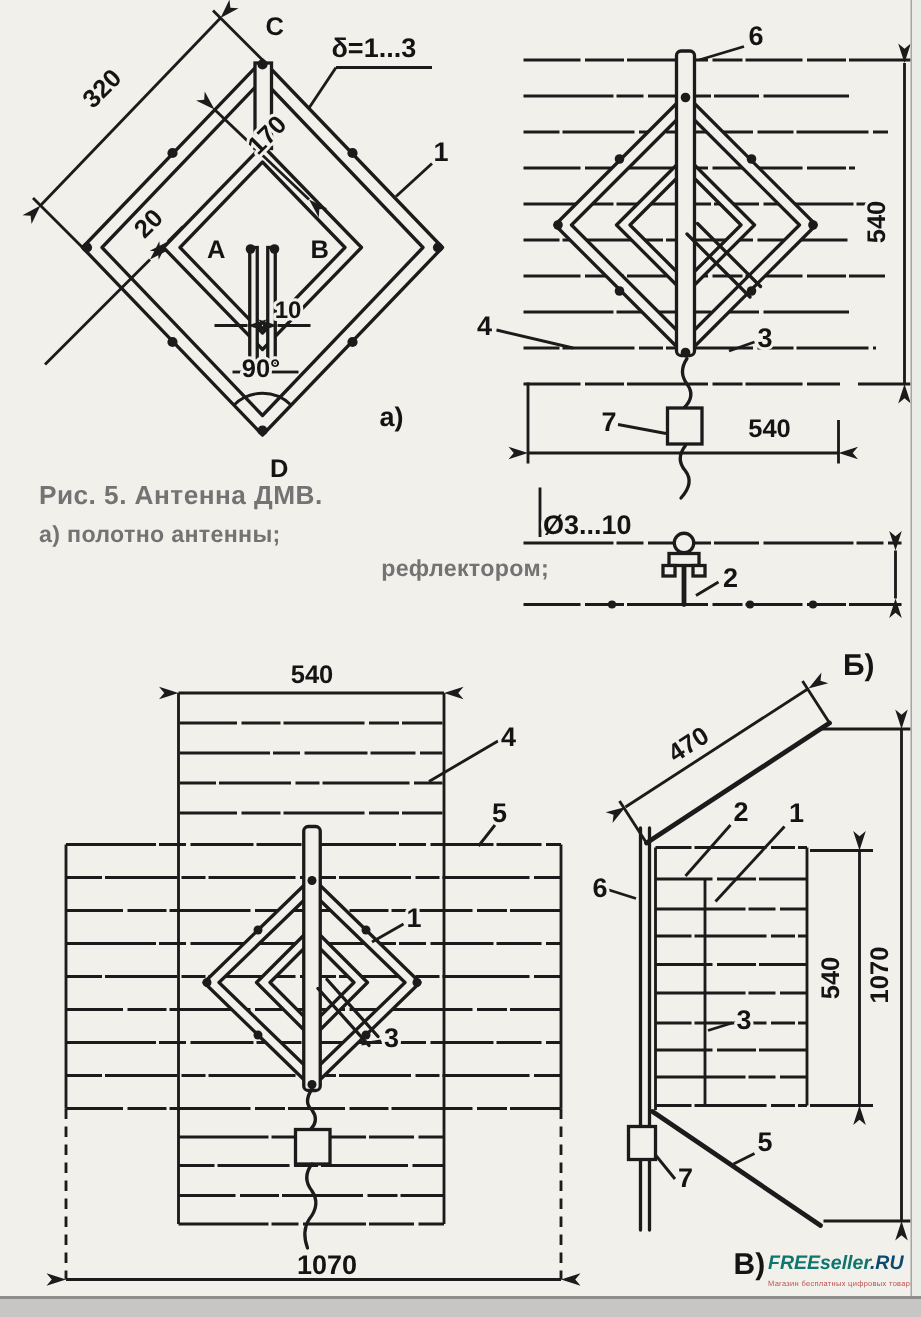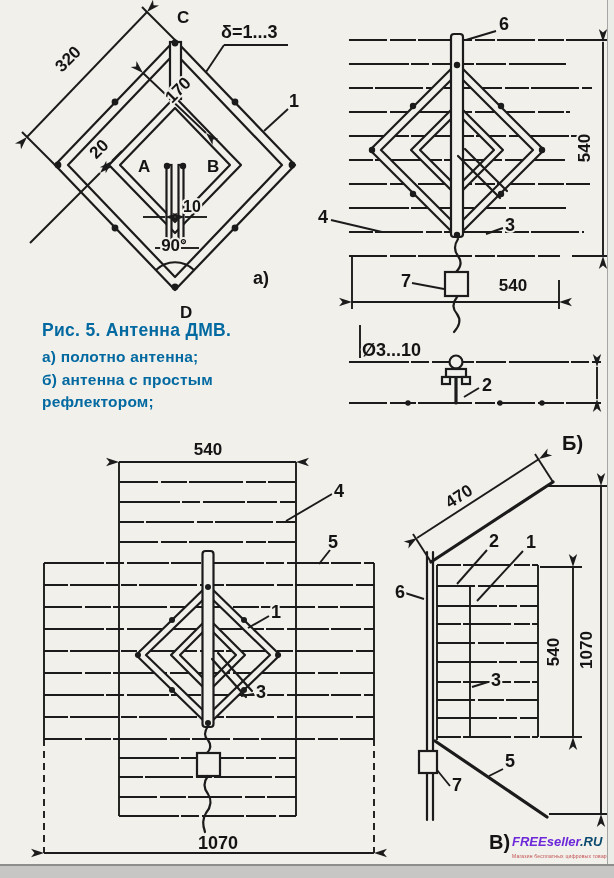--- a/index.html
+++ b/index.html
@@ -17,28 +17,28 @@
   .dim{stroke:#1b1b1b;stroke-width:1.9;fill:none}
   .dash{stroke-dasharray:7 5}
   .ring{fill:#f2f0eb;fill-rule:evenodd;stroke:#1b1b1b;stroke-width:2.2;stroke-linejoin:round}
   .box{fill:#f2f0eb;stroke:#1b1b1b;stroke-width:2.2}
   .dot{fill:#1b1b1b}
   text{font-family:"Liberation Sans",sans-serif;font-weight:bold;fill:#141414;
        paint-order:stroke;stroke:#f2f0eb;stroke-width:4px;stroke-linejoin:round}
   .t16{font-size:16px}.t17{font-size:17px}.t18{font-size:18px}.t20{font-size:20px}
   .mid{text-anchor:middle}
   
-  .caption{position:absolute;left:42px;top:320px;width:340px;color:#0369a1;}
+  .caption{position:absolute;left:26px;top:320px;width:340px;color:#737373;}
   .caption .ttl{font-size:17.5px;font-weight:bold;margin-bottom:5px;letter-spacing:.3px;}
   .caption .cl{font-size:15.5px;font-weight:bold;line-height:22.5px;letter-spacing:.2px;}
-  .caption .indent{}
+  .caption .indent{margin-left:16px;text-align:right;}
   
   .logo{position:absolute;left:512px;top:835px;width:100px;line-height:13px;}
   .logo .brand-line{font-size:13px;font-weight:bold;font-style:italic;white-space:nowrap;}
-  .logo .brand{color:#6d28d9;}
+  .logo .brand{color:#0f766e;}
   .logo .tld{color:#0c4a6e;}
   .logo .tagline{font-size:5px;color:#c05050;white-space:nowrap;margin-top:2px;letter-spacing:.2px;}
   
   .edge-right{position:absolute;right:0;top:0;width:6px;height:864px;background:#ebebe8;border-left:1px solid #a5a5a3;}
   .edge-bottom{position:absolute;left:0;top:864px;width:614px;height:14px;background:#c7c6c4;border-top:2px solid #8d8d8b;}
 </style>
 </head>
 <body>
 
 <div id="stage">
@@ -287,22 +287,21 @@
     <line class="dim" x1="503" y1="769" x2="489" y2="776"></line>
     <text class="t18" x="505" y="767">5</text>
     <line class="dim" x1="450" y1="786" x2="437" y2="770"></line>
     <text class="t18" x="452" y="791">7</text>
     <text class="t20" x="489" y="849">В)</text>
   </g>
 </svg>
 
 <div class="caption">
   <div class="ttl">Рис. 5. Антенна ДМВ.</div>
-  <div class="cl">а) полотно антенна;</div>
-  <div class="cl">б) антенна с простым</div>
+  <div class="cl">а) полотно антенны;</div>
   <div class="cl indent">рефлектором;</div>
 </div>
 
 <div class="logo">
   <div class="brand-line">
     <span class="brand">FREEseller</span><span class="tld">.RU</span>
   </div>
   <div class="tagline">Магазин бесплатных цифровых товаров</div>
 </div>
 

